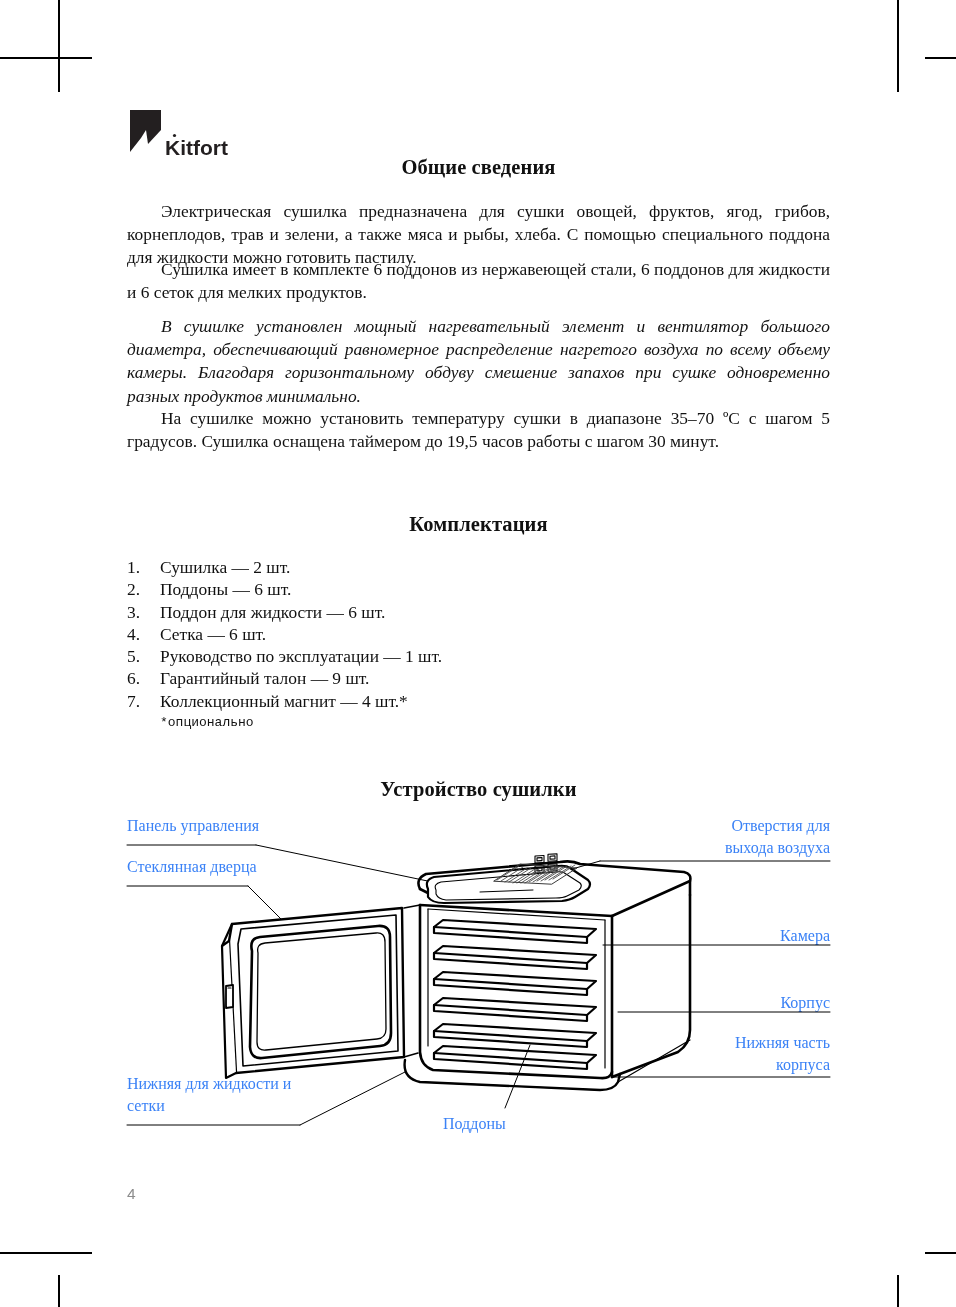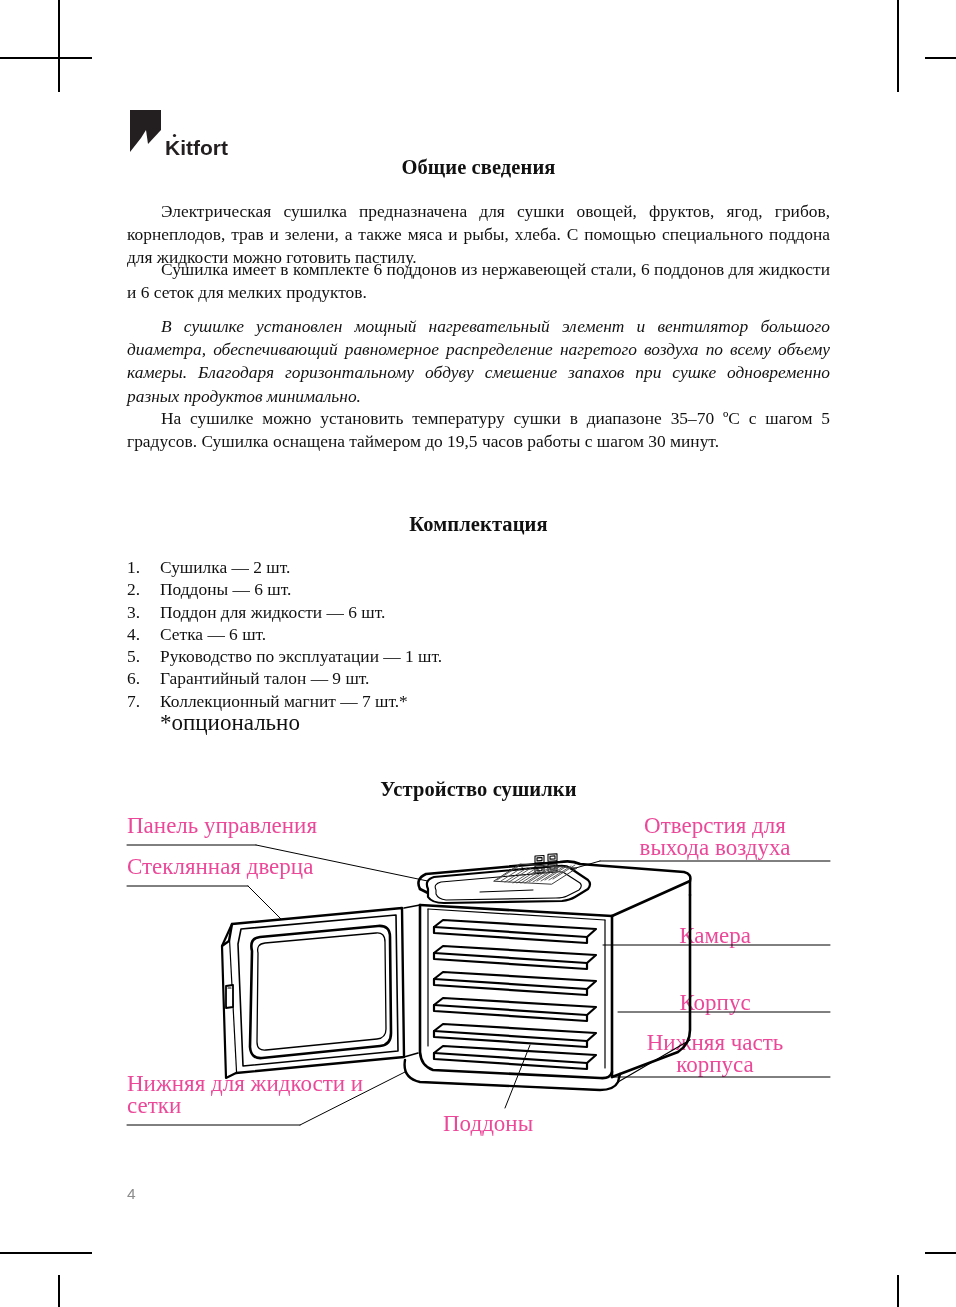--- a/index.html
+++ b/index.html
@@ -72,42 +72,43 @@
     padding-left: 33px;
   }
   ol.kit-list li .num {
     position: absolute;
     left: 0;
     top: 0;
     width: 22px;
     text-align: left;
   }
   .footnote {
-    font-size: 23px;
+    font-size: 13px;
     line-height: 22.3px;
     padding-left: 33px;
+    font-family: Liberation Mono, monospace;
   }
 
   
   #diagram {
     position: absolute;
     left: 0;
     top: 0;
     width: 956px;
     height: 1307px;
     pointer-events: none;
   }
   .dlabel {
     position: absolute;
-    font-size: 23px;
+    font-size: 16px;
     line-height: 21.5px;
-    color: #ec4899;
+    color: #3b82f6;
     white-space: pre-line;
   }
-  .dlabel.right { text-align: center; }
+  .dlabel.right { text-align: right; }
 
   
   #page-number {
     position: absolute;
     left: 127px;
     top: 1185px;
     font-size: 15.5px;
     color: #8c8c8c;
     font-family: "Liberation Sans", "DejaVu Sans", sans-serif;
   }
@@ -182,21 +183,21 @@
       <li>
         <span class="num">5.</span>
         <span>Руководство по эксплуатации — 1 шт.</span>
       </li>
       <li>
         <span class="num">6.</span>
         <span>Гарантийный талон — 9 шт.</span>
       </li>
       <li>
         <span class="num">7.</span>
-        <span>Коллекционный магнит — 7 шт.*</span>
+        <span>Коллекционный магнит — 4 шт.*</span>
       </li>
     </ol>
     <div class="footnote">*опционально</div>
   </div>
 
   <div class="content" style="top:774px;">
     <h1 class="section-title">Устройство сушилки</h1>
   </div>
 
   <div class="dlabel" style="left:127px; top:815px; width:300px;">Панель управления</div>

